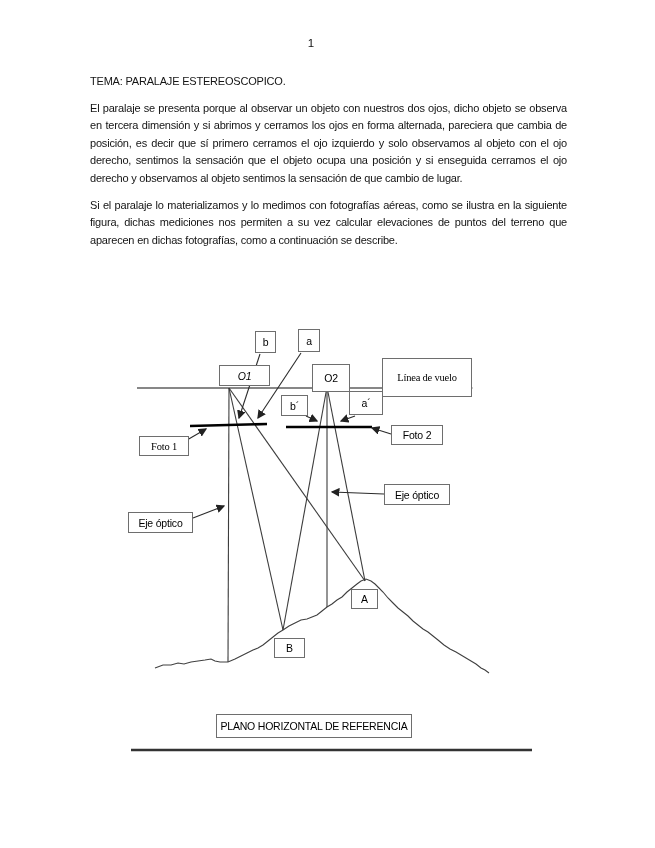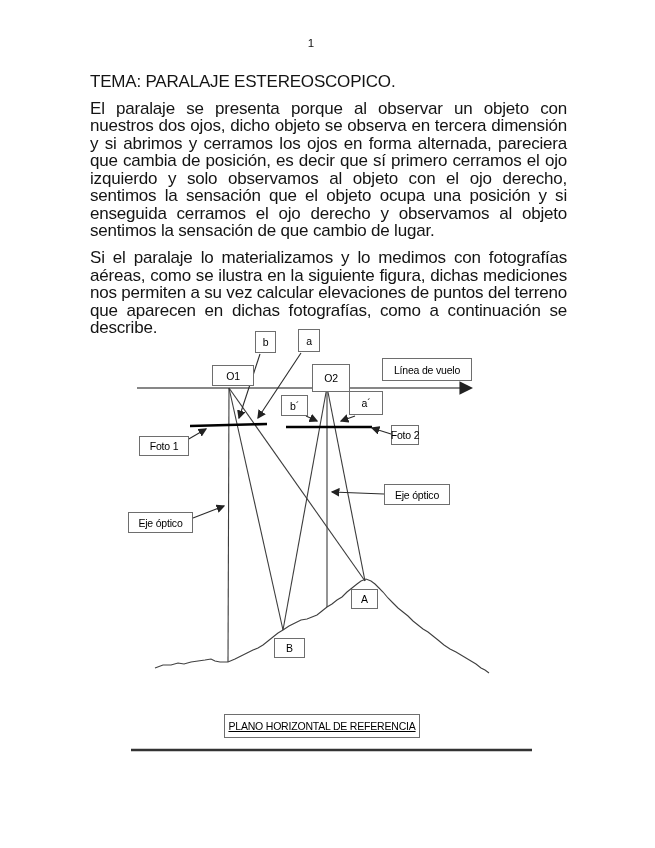--- a/index.html
+++ b/index.html
@@ -11,21 +11,21 @@
     color: #1c1c1c;
     overflow: hidden;
   }
   .page { position: absolute; inset: 0; background: #fff; }
   .page-number {
     position: absolute; top: 37px; left: 0; width: 622px;
     text-align: center; font-size: 11.5px; color: #111;
   }
   .text-block {
     position: absolute; top: 73px; left: 90px; width: 477px;
-    font-size: 17px; line-height: 17.5px; letter-spacing: -0.2px;
+    font-size: 11px; line-height: 17.5px; letter-spacing: -0.2px;
     color: #141414;
   }
   .doc-title { margin-bottom: 9px; }
   .text-block p { margin-bottom: 9.5px; text-align: justify; }
   .text-block p:last-child { margin-bottom: 8px; }
 
   svg.diagram { position: absolute; inset: 0; width: 655px; height: 848px; }
 
   .lbox {
     position: absolute;
@@ -90,26 +90,26 @@
              L332,604 L337,600 L342,597 L347,592 L352,588 L357,584 L361,581 L366,579
              L371,581 L375,584 L379,588 L383,592 L388,598 L393,603 L398,608 L403,612 L408,616
              L413,621 L418,625 L423,629 L428,632 L433,636 L438,640 L444,645 L450,649 L456,652
              L461,655 L466,658 L471,661 L476,664 L481,668 L485,670 L489,673"></path>
 
     <line x1="131" y1="750" x2="532" y2="750" stroke="#333" stroke-width="2.4"></line>
   </svg>
 
   <div class="lbox" style="left:255px; top:331px; width:21px; height:22px;">b</div>
   <div class="lbox" style="left:298px; top:329px; width:22px; height:23px;">a</div>
-  <div class="lbox" style="left:212px; top:365px; width:42px; height:21px;">O1</div>
+  <div class="lbox" style="left:219px; top:365px; width:51px; height:21px;font-style:italic;">O1</div>
   <div class="lbox" style="left:312px; top:364px; width:38px; height:28px;">O2</div>
-  <div class="lbox" style="left:382px; top:358px; width:90px; height:23px;">Línea de vuelo</div>
+  <div class="lbox" style="left:382px; top:358px; width:90px; height:39px;font-family:Liberation Serif, serif;">Línea de vuelo</div>
   <div class="lbox" style="left:281px; top:395px; width:27px; height:21px;">b´</div>
   <div class="lbox" style="left:349px; top:391px; width:34px; height:24px;">a´</div>
-  <div class="lbox" style="left:139px; top:436px; width:50px; height:20px;">Foto 1</div>
-  <div class="lbox" style="left:391px; top:425px; width:28px; height:20px;">Foto 2</div>
+  <div class="lbox" style="left:139px; top:436px; width:50px; height:20px;font-family:Liberation Serif, serif;">Foto 1</div>
+  <div class="lbox" style="left:391px; top:425px; width:52px; height:20px;">Foto 2</div>
   <div class="lbox" style="left:384px; top:484px; width:66px; height:21px;">Eje óptico</div>
   <div class="lbox" style="left:128px; top:512px; width:65px; height:21px;">Eje óptico</div>
   <div class="lbox" style="left:351px; top:589px; width:27px; height:20px;">A</div>
   <div class="lbox" style="left:274px; top:638px; width:31px; height:20px;">B</div>
-  <div class="lbox" style="left:224px; top:714px; width:196px; height:24px;text-decoration:underline;">PLANO HORIZONTAL DE REFERENCIA</div>
+  <div class="lbox" style="left:216px; top:714px; width:196px; height:24px;">PLANO HORIZONTAL DE REFERENCIA</div>
 
 </div>
 
 </body></html>

